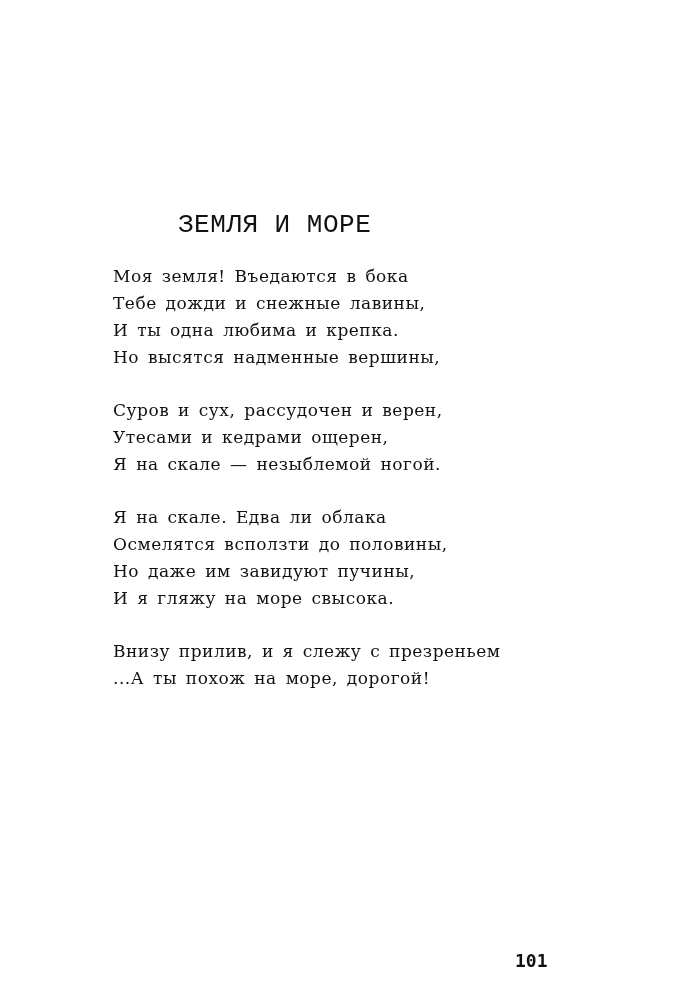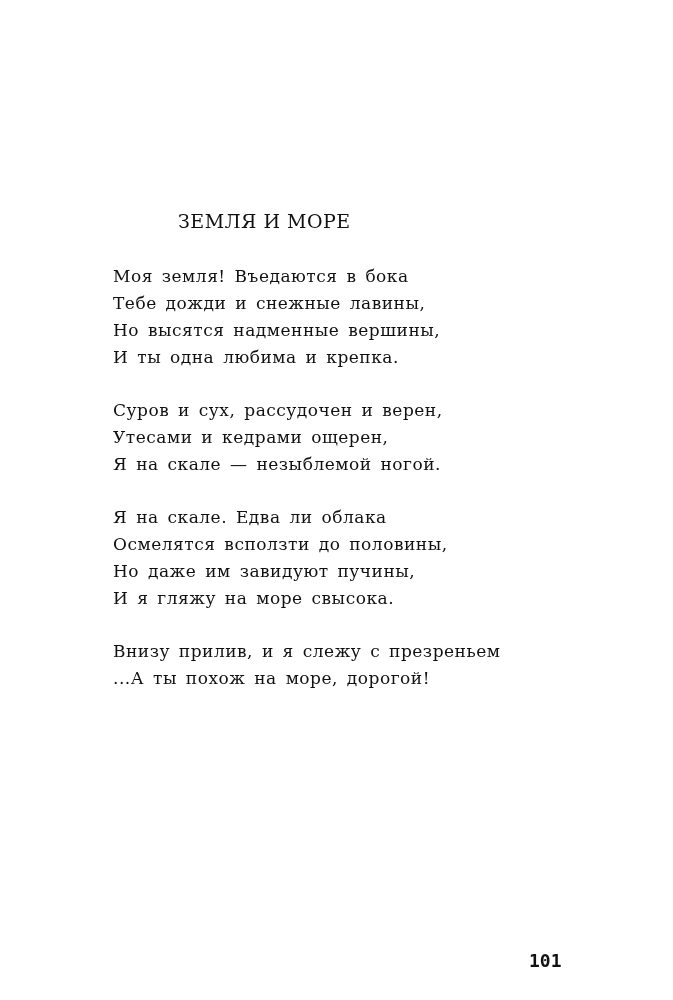--- a/index.html
+++ b/index.html
@@ -17,23 +17,24 @@
   }
   .page {
     position: absolute;
     left: 0; top: 0;
     width: 673px; height: 1000px;
   }
   .title {
     position: absolute;
     left: 178px;
     top: 210px;
-    font-size: 19px;
+    font-size: 26px;
     letter-spacing: 0.5px;
     white-space: nowrap;
+    font-family: Liberation Mono, monospace;
   }
   .poem {
     position: absolute;
     left: 113px;
     top: 263px;
   }
   .stanza {
     margin: 0 8px 26px 0;
   }
   .line {
@@ -52,35 +53,34 @@
     word-spacing: 3px;
     white-space: nowrap;
   }
   .page-number {
     position: absolute;
     left: 515px;
     top: 950px;
     font-size: 18px;
     font-weight: bold;
     font-family: "DejaVu Sans Mono", "Liberation Mono", monospace;
-    margin-left: 14px;
   }
 </style>
 </head>
 <body>
 
 <div class="page">
   <div class="title">ЗЕМЛЯ И МОРЕ</div>
 
   <div class="poem">
     <div class="stanza">
       <div class="line">Моя земля! Въедаются в бока</div>
       <div class="line">Тебе дожди и снежные лавины,</div>
+      <div class="line">И ты одна любима и крепка.</div>
       <div class="line">Но высятся надменные вершины,</div>
-      <div class="line">И ты одна любима и крепка.</div>
     </div>
     <div class="stanza">
       <div class="line">Суров и сух, рассудочен и верен,</div>
       <div class="line">Утесами и кедрами ощерен,</div>
       <div class="line">Я на скале — незыблемой ногой.</div>
     </div>
     <div class="stanza">
       <div class="line">Я на скале. Едва ли облака</div>
       <div class="line">Осмелятся всползти до половины,</div>
       <div class="line">Но даже им завидуют пучины,</div>

